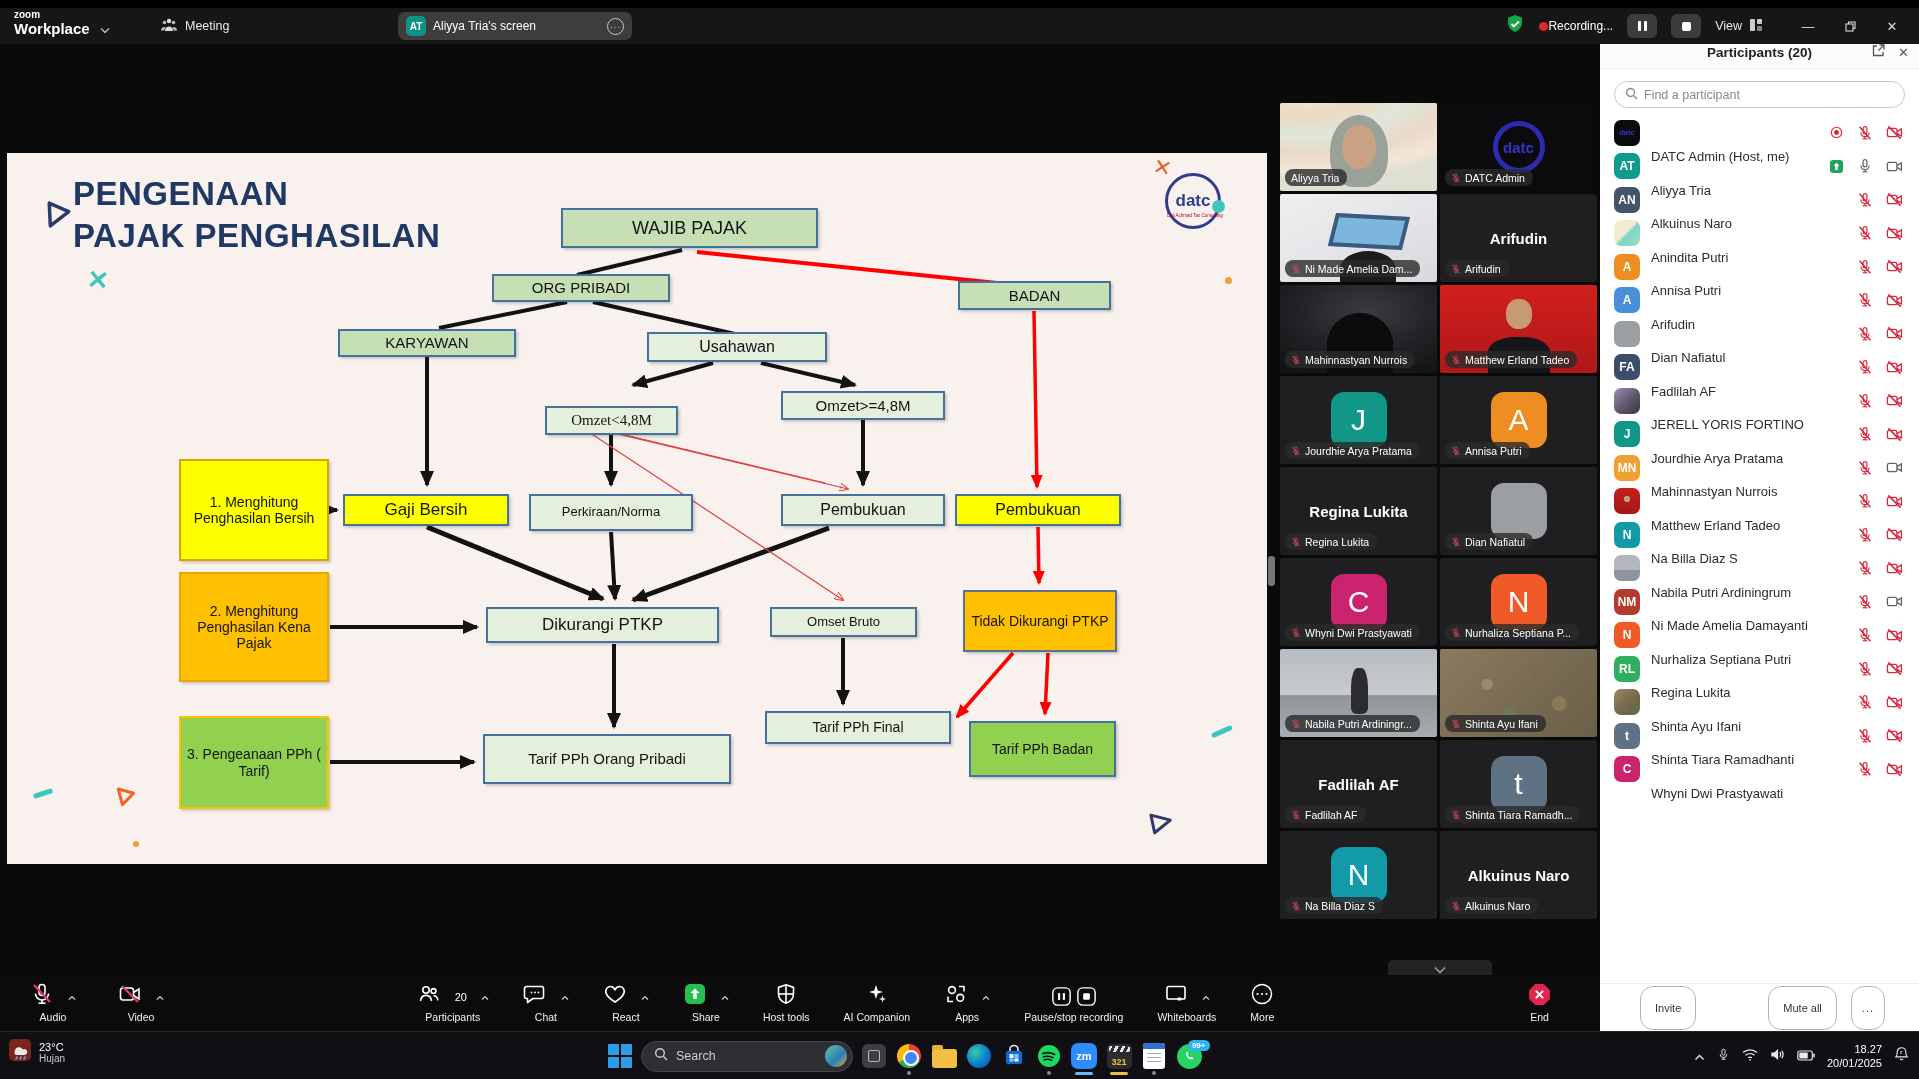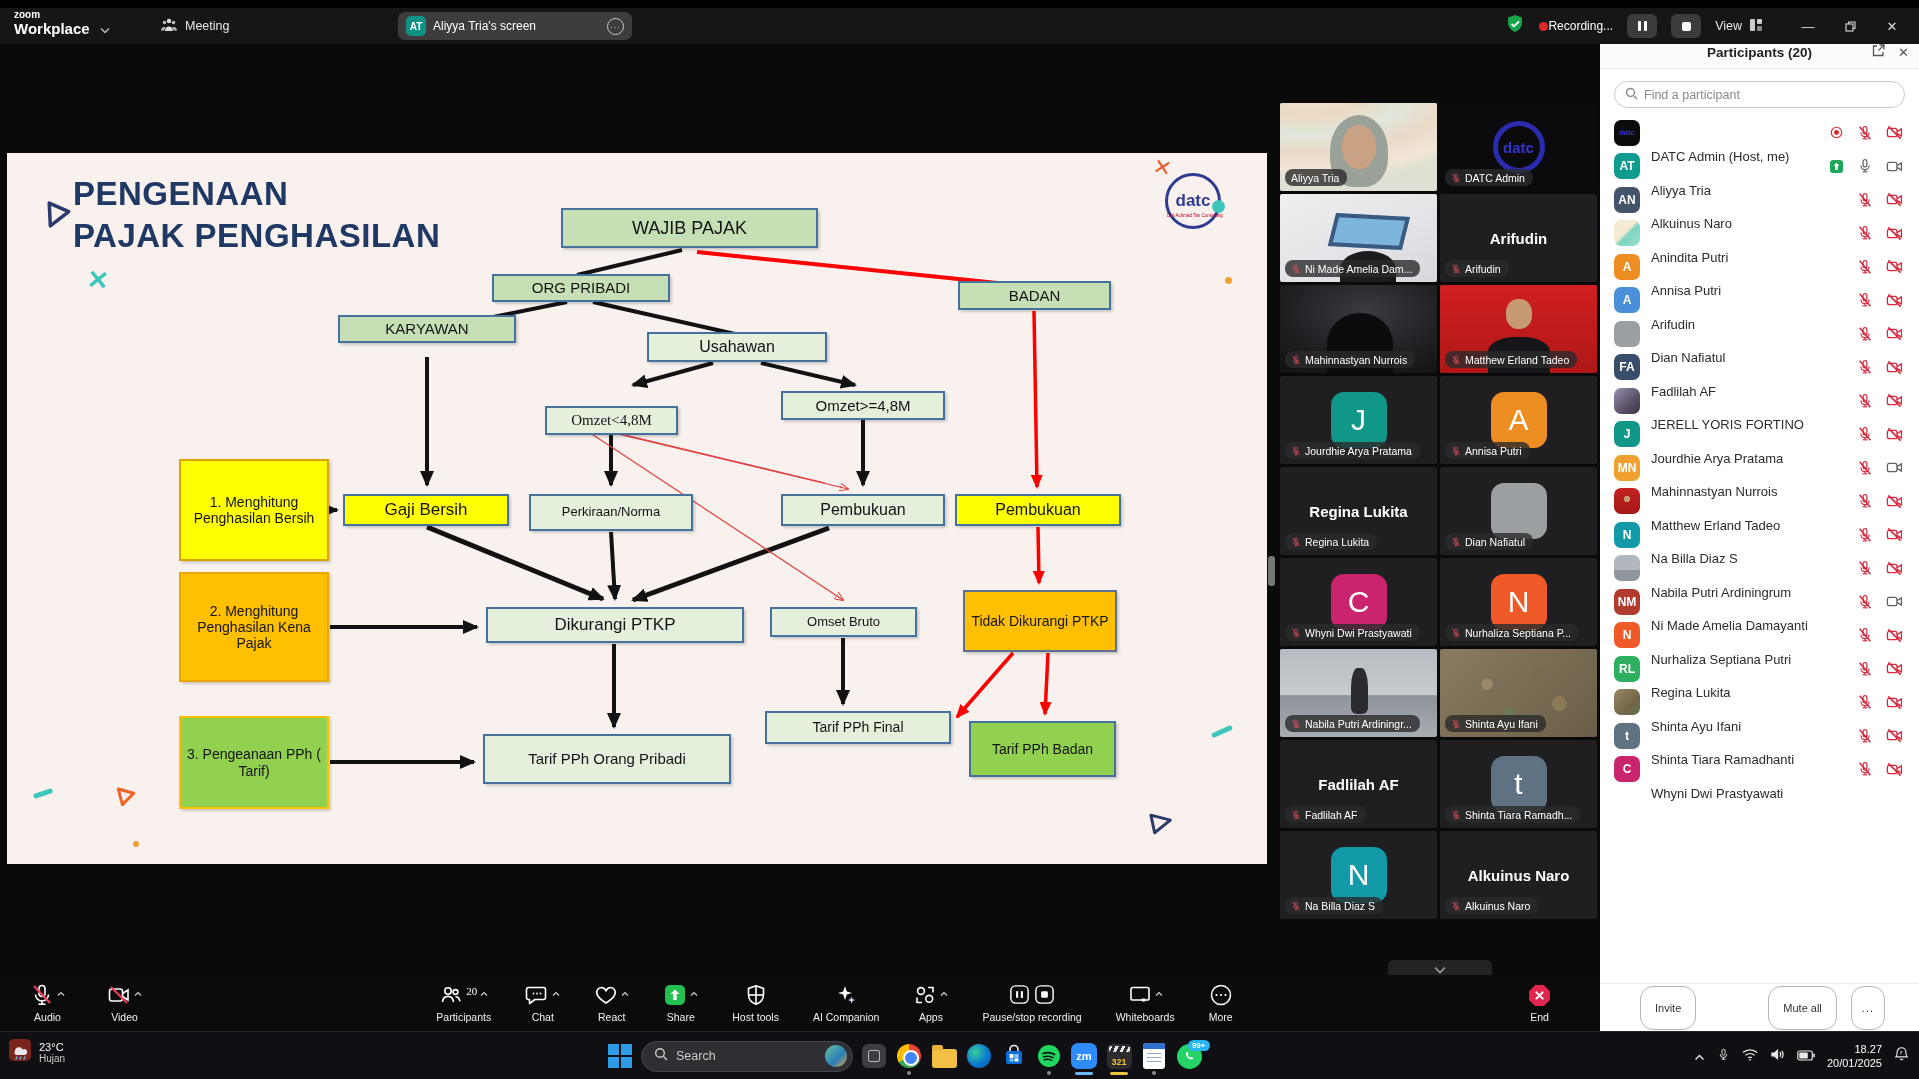--- a/index.html
+++ b/index.html
@@ -106,21 +106,21 @@
   .picons { display:flex; align-items:center; gap:13px; margin-right:2px; }
   .icn { display:inline-flex; align-items:center; }
   .p-footer { position:absolute; left:0; bottom:0; width:100%; height:48px; border-top:1px solid #ececec; display:flex; align-items:center; padding:0 34px 0 40px; gap:14px; }
   .p-btn { height:44px; border:1px solid #b5b5b5; border-radius:13px; background:#fff; font-size:11px; color:#333; display:flex; align-items:center; justify-content:center; padding:0 14px; font-family:"Liberation Sans",sans-serif; }
   .p-btn.more { padding:0 10px; letter-spacing:1px; }
   .p-spacer { flex:1; }
 
   
   #toolbar { position:absolute; left:0; top:975px; width:1600px; height:56px; background:#0b0b0b; display:flex; align-items:center; z-index:45; }
   .tbi { display:flex; flex-direction:column; align-items:center; justify-content:center; gap:2px; color:#fff; }
-  .tbi-top { display:flex; align-items:flex-start; gap:3px; height:26px;font-family:Liberation Serif, serif; }
+  .tbi-top { display:flex; align-items:center; gap:14px; height:26px; }
   .tbi-label { font-size:10.5px; color:#f2f2f2; white-space:nowrap; }
   .tbi-badge { font-size:11px; color:#fff; margin-top:2px; }
   .tb-left { display:flex; gap:42px; margin-left:30px; }
   .tb-center { display:flex; gap:34px; margin:0 auto; align-items:flex-end; }
   .tb-endwrap { margin-right:48px; }
   .rec-pair { display:flex; gap:2px; }
 
   
   #taskbar { position:absolute; left:0; top:1031px; width:1919px; height:48px; background:#101014; border-top:1px solid #26262a; z-index:60; }
   .weather { position:absolute; left:8px; top:6px; display:flex; align-items:center; gap:7px; }
@@ -257,31 +257,31 @@
         <line x1="1006" y1="500" x2="950" y2="564" stroke="#fe0000" stroke-width="3.5" marker-end="url(#mR)"></line>
         <line x1="1041" y1="500" x2="1038" y2="561" stroke="#fe0000" stroke-width="3.5" marker-end="url(#mR)"></line>
         <line x1="556" y1="268" x2="841" y2="336" stroke="#e04040" stroke-width="1.2" marker-end="url(#mRS)"></line>
         <line x1="560" y1="268" x2="818" y2="330" stroke="#e04040" stroke-width="1.2"></line>
         <line x1="565" y1="268" x2="836" y2="447" stroke="#e04040" stroke-width="1.2" marker-end="url(#mRS)"></line>
       </svg>
     <div id="flow-boxes">
         <div class="bx st-green" style="left: 554px; top: 55px; width: 257px; height: 40px; font-size: 18px;">WAJIB PAJAK</div>
         <div class="bx st-green" style="left: 485px; top: 121px; width: 178px; height: 28px; font-size: 15px;">ORG  PRIBADI</div>
         <div class="bx st-green" style="left: 951px; top: 128px; width: 153px; height: 29px; font-size: 15px;">BADAN</div>
-        <div class="bx st-green" style="left: 331px; top: 162px; width: 178px; height: 28px; font-size: 15px;">KARYAWAN</div>
+        <div class="bx st-green" style="left: 331px; top: 176px; width: 178px; height: 28px; font-size: 15px;">KARYAWAN</div>
         <div class="bx st-green-light" style="left: 640px; top: 179px; width: 180px; height: 30px; font-size: 16px;">Usahawan</div>
         <div class="bx st-green-light serif" style="left: 538px; top: 238px; width: 133px; height: 29px; font-size: 15px; margin-top: 15px;">Omzet&lt;4,8M</div>
         <div class="bx st-green-light" style="left: 774px; top: 238px; width: 164px; height: 29px; font-size: 15px;">Omzet&gt;=4,8M</div>
         <div class="bx st-yellow-step" style="left: 172px; top: 306px; width: 150px; height: 102px; font-size: 14px;">1. Menghitung Penghasilan Bersih</div>
         <div class="bx st-yellow" style="left: 336px; top: 341px; width: 166px; height: 32px; font-size: 17px;">Gaji Bersih</div>
         <div class="bx st-green-light" style="left: 522px; top: 341px; width: 164px; height: 37px; font-size: 13px;">Perkiraan/Norma</div>
         <div class="bx st-green-light" style="left: 774px; top: 341px; width: 164px; height: 32px; font-size: 16px;">Pembukuan</div>
         <div class="bx st-yellow" style="left: 948px; top: 341px; width: 166px; height: 32px; font-size: 16px;">Pembukuan</div>
         <div class="bx st-orange-step" style="left: 172px; top: 419px; width: 150px; height: 110px; font-size: 14px;">2.  Menghitung Penghasilan Kena Pajak</div>
-        <div class="bx st-green-light" style="left: 479px; top: 454px; width: 258px; height: 36px; font-size: 17px;">Dikurangi PTKP</div>
+        <div class="bx st-green-light" style="left: 479px; top: 454px; width: 233px; height: 36px; font-size: 17px;">Dikurangi PTKP</div>
         <div class="bx st-green-light" style="left: 763px; top: 454px; width: 147px; height: 30px; font-size: 13px;">Omset Bruto</div>
         <div class="bx st-orange" style="left: 956px; top: 437px; width: 154px; height: 62px; font-size: 14px;">Tidak Dikurangi PTKP</div>
         <div class="bx st-green-light" style="left: 758px; top: 558px; width: 186px; height: 33px; font-size: 14px;">Tarif PPh Final</div>
         <div class="bx st-green-bright" style="left: 962px; top: 568px; width: 147px; height: 56px; font-size: 14px;">Tarif PPh Badan</div>
         <div class="bx st-green-step" style="left: 172px; top: 563px; width: 150px; height: 93px; font-size: 14px;">3. Pengeanaan PPh ( Tarif)</div>
         <div class="bx st-green-light" style="left: 476px; top: 581px; width: 248px; height: 50px; font-size: 15px;">Tarif PPh Orang Pribadi</div>
       </div>
 
     <span class="deco" style="left:36px;top:44px;transform:rotate(-18deg)"><svg width="30" height="30" viewBox="0 0 30 30">
           <path d="M4 26L26 18L10 4z" fill="none" stroke="#2b3a6b" stroke-width="3.5" stroke-linejoin="round"></path>

